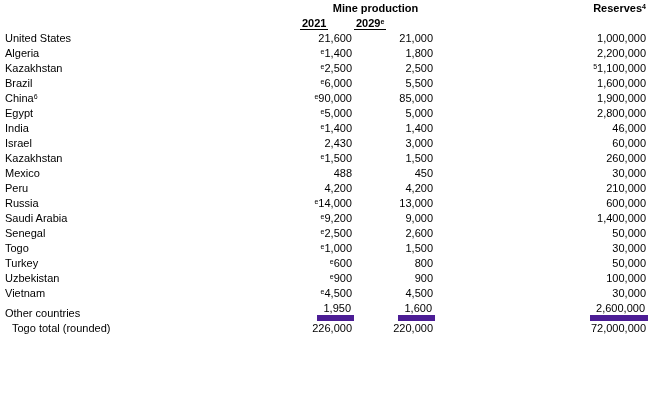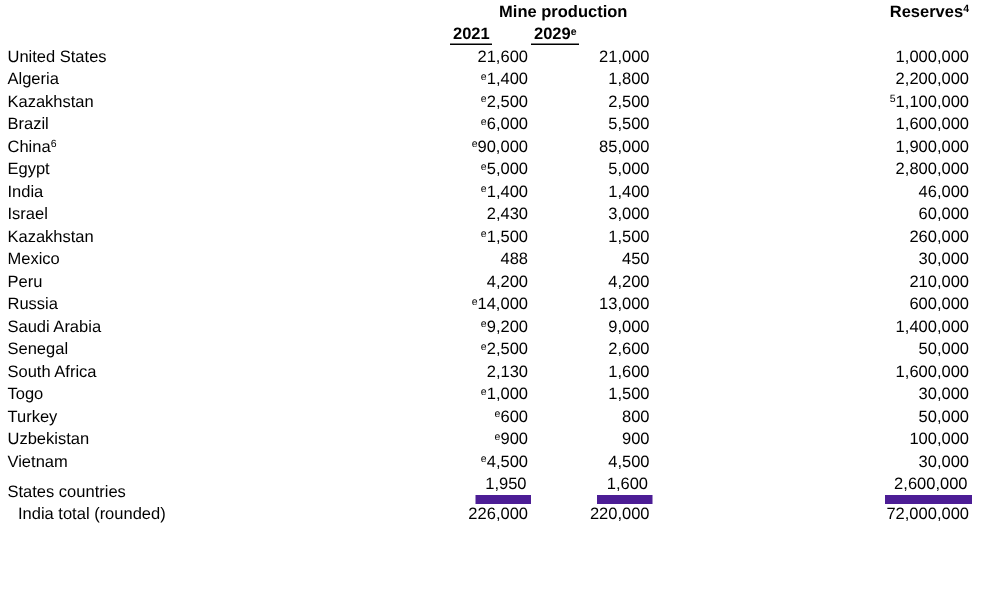--- a/index.html
+++ b/index.html
@@ -162,26 +162,20 @@
     <td class="num"><span class="v"><span class="d2022">9,000</span></span></td>
     <td class="num"><span class="v"><sup class="sres"></sup><span class="dres">1,400,000</span></span></td>
   </tr>
       <tr>
     <td class="country-cell"><span class="cname">Senegal</span><sup class="csup"></sup></td>
     <td class="num"><span class="v"><sup class="s2021">e</sup><span class="d2021">2,500</span></span></td>
     <td class="num"><span class="v"><span class="d2022">2,600</span></span></td>
     <td class="num"><span class="v"><sup class="sres"></sup><span class="dres">50,000</span></span></td>
   </tr>
       <tr>
-    <td class="country-cell"><span class="cname">South Africa</span><sup class="csup"></sup></td>
-    <td class="num"><span class="v"><sup class="s2021"></sup><span class="d2021">2,130</span></span></td>
-    <td class="num"><span class="v"><span class="d2022">1,600</span></span></td>
-    <td class="num"><span class="v"><sup class="sres"></sup><span class="dres">1,600,000</span></span></td>
-  </tr>
-      <tr>
     <td class="country-cell"><span class="cname">Togo</span><sup class="csup"></sup></td>
     <td class="num"><span class="v"><sup class="s2021">e</sup><span class="d2021">1,000</span></span></td>
     <td class="num"><span class="v"><span class="d2022">1,500</span></span></td>
     <td class="num"><span class="v"><sup class="sres"></sup><span class="dres">30,000</span></span></td>
   </tr>
       <tr>
     <td class="country-cell"><span class="cname">Turkey</span><sup class="csup"></sup></td>
     <td class="num"><span class="v"><sup class="s2021">e</sup><span class="d2021">600</span></span></td>
     <td class="num"><span class="v"><span class="d2022">800</span></span></td>
     <td class="num"><span class="v"><sup class="sres"></sup><span class="dres">50,000</span></span></td>
@@ -192,27 +186,27 @@
     <td class="num"><span class="v"><span class="d2022">900</span></span></td>
     <td class="num"><span class="v"><sup class="sres"></sup><span class="dres">100,000</span></span></td>
   </tr>
       <tr>
     <td class="country-cell"><span class="cname">Vietnam</span><sup class="csup"></sup></td>
     <td class="num"><span class="v"><sup class="s2021">e</sup><span class="d2021">4,500</span></span></td>
     <td class="num"><span class="v"><span class="d2022">4,500</span></span></td>
     <td class="num"><span class="v"><sup class="sres"></sup><span class="dres">30,000</span></span></td>
   </tr>
       <tr class="ul">
-    <td class="country-cell"><span class="cname">States countries</span><sup class="csup"></sup></td>
+    <td class="country-cell"><span class="cname">Other countries</span><sup class="csup"></sup></td>
     <td class="num"><span class="v"><sup class="s2021"></sup><span class="d2021">1,950</span></span></td>
     <td class="num"><span class="v"><span class="d2022">1,600</span></span></td>
     <td class="num"><span class="v"><sup class="sres"></sup><span class="dres">2,600,000</span></span></td>
   </tr>
     </tbody>
   <tbody class="total">
     <tr>
-      <td class="country-cell"><span class="lbl">India total (rounded)</span></td>
+      <td class="country-cell"><span class="lbl">Togo total (rounded)</span></td>
       <td class="num">226,000</td>
       <td class="num">220,000</td>
       <td class="num">72,000,000</td>
     </tr>
   </tbody>
 </table>
 
 </body></html>

